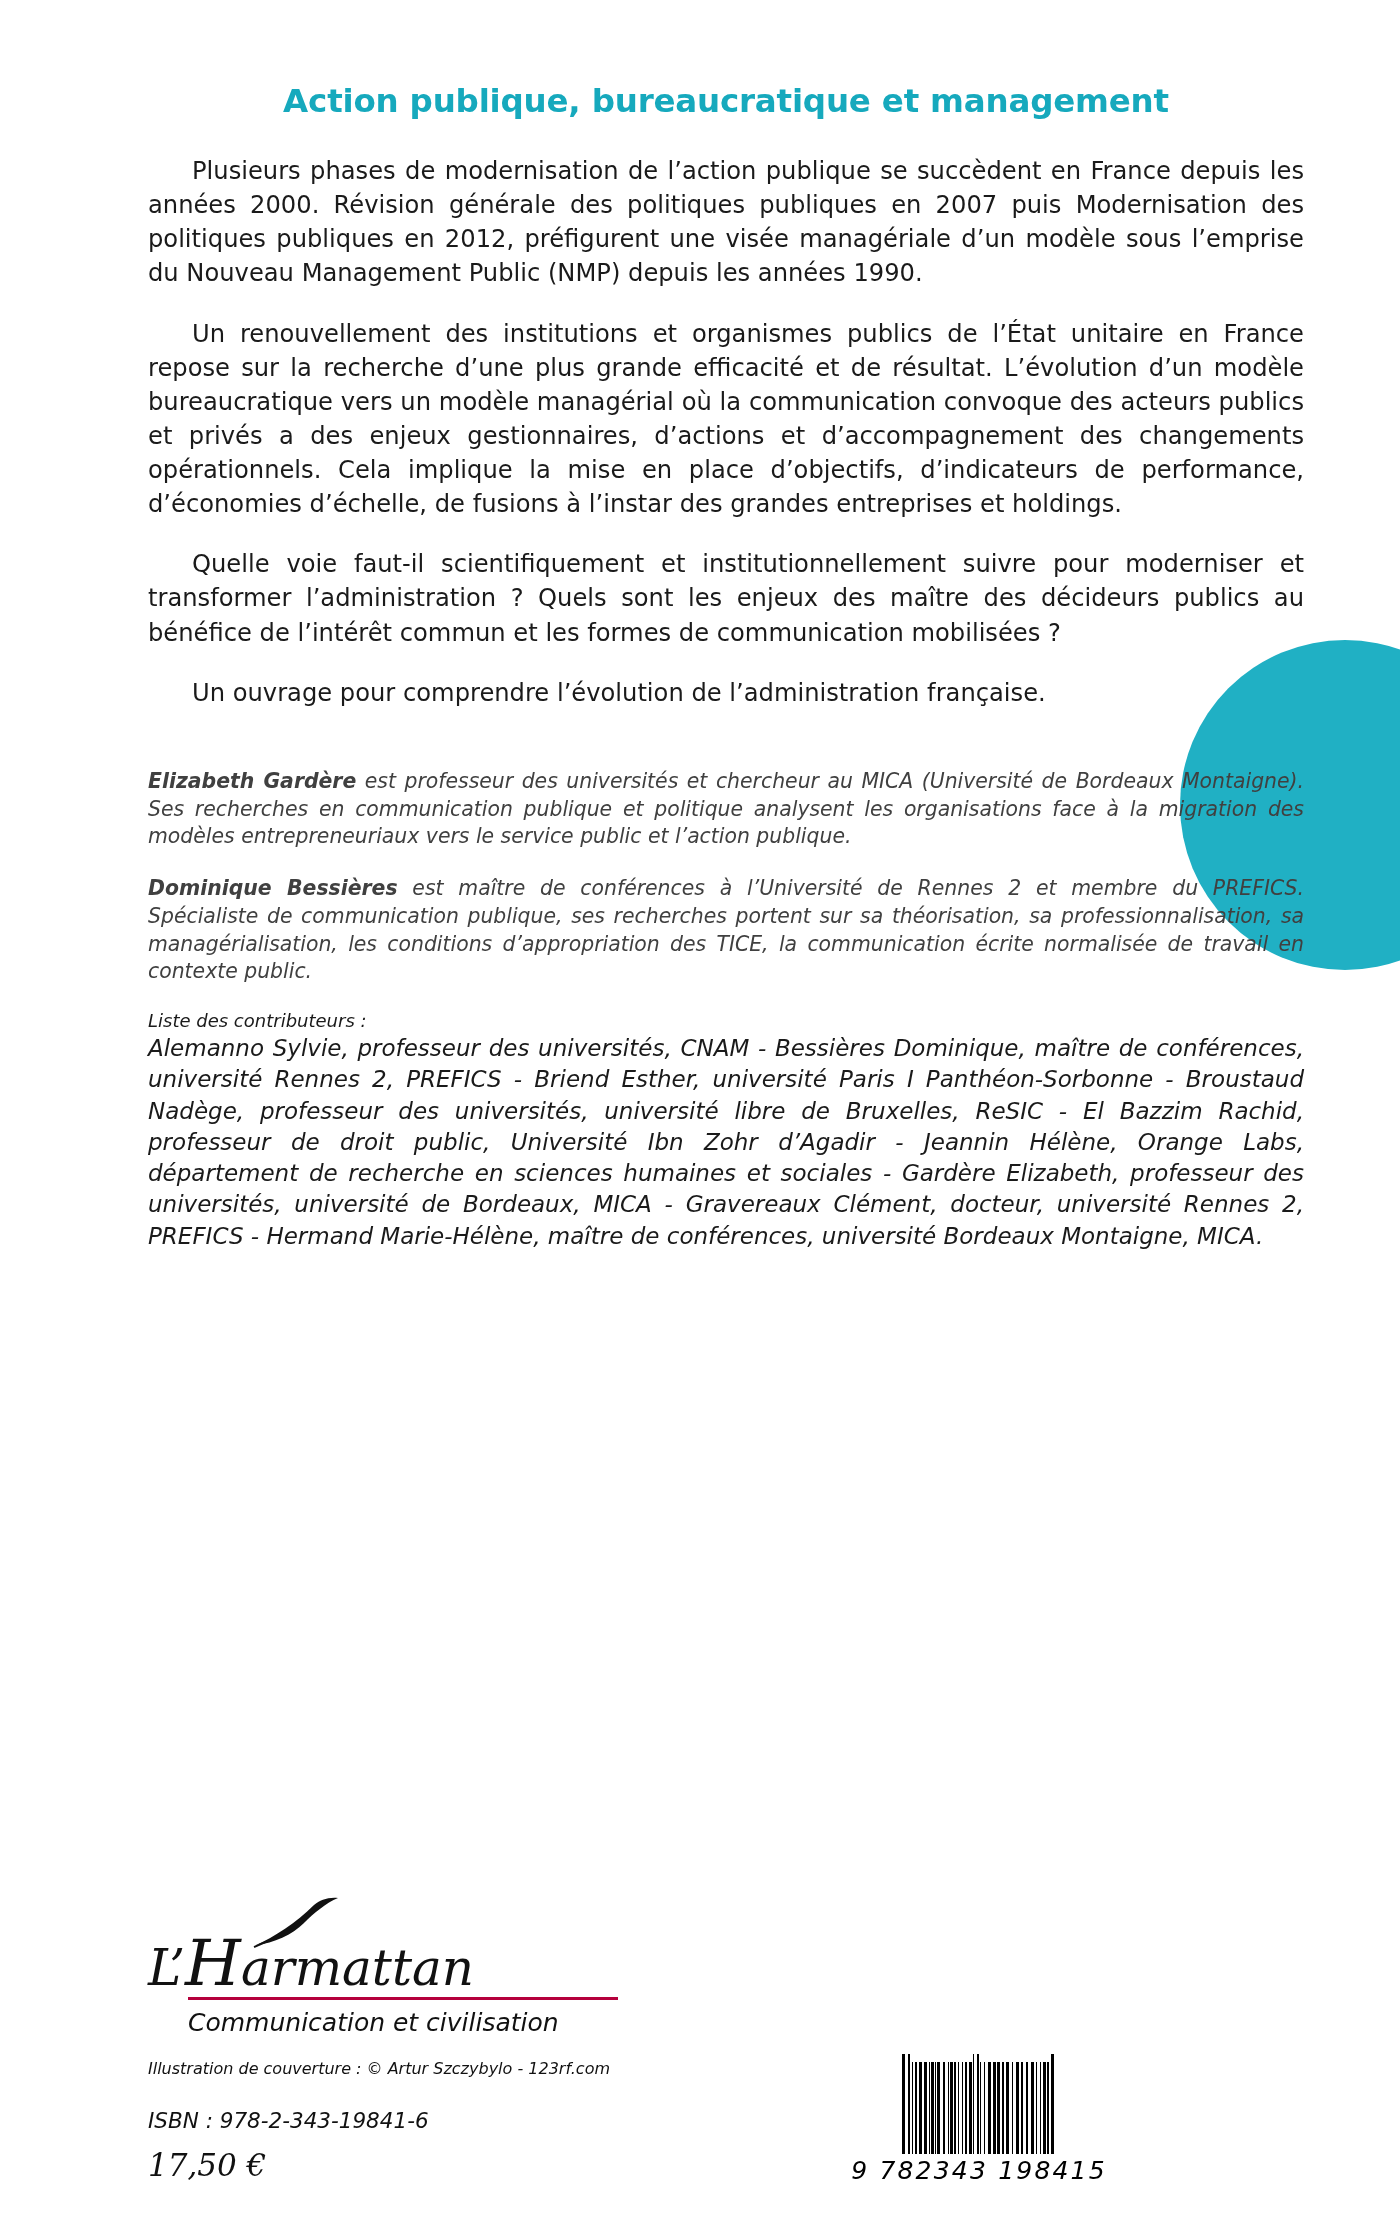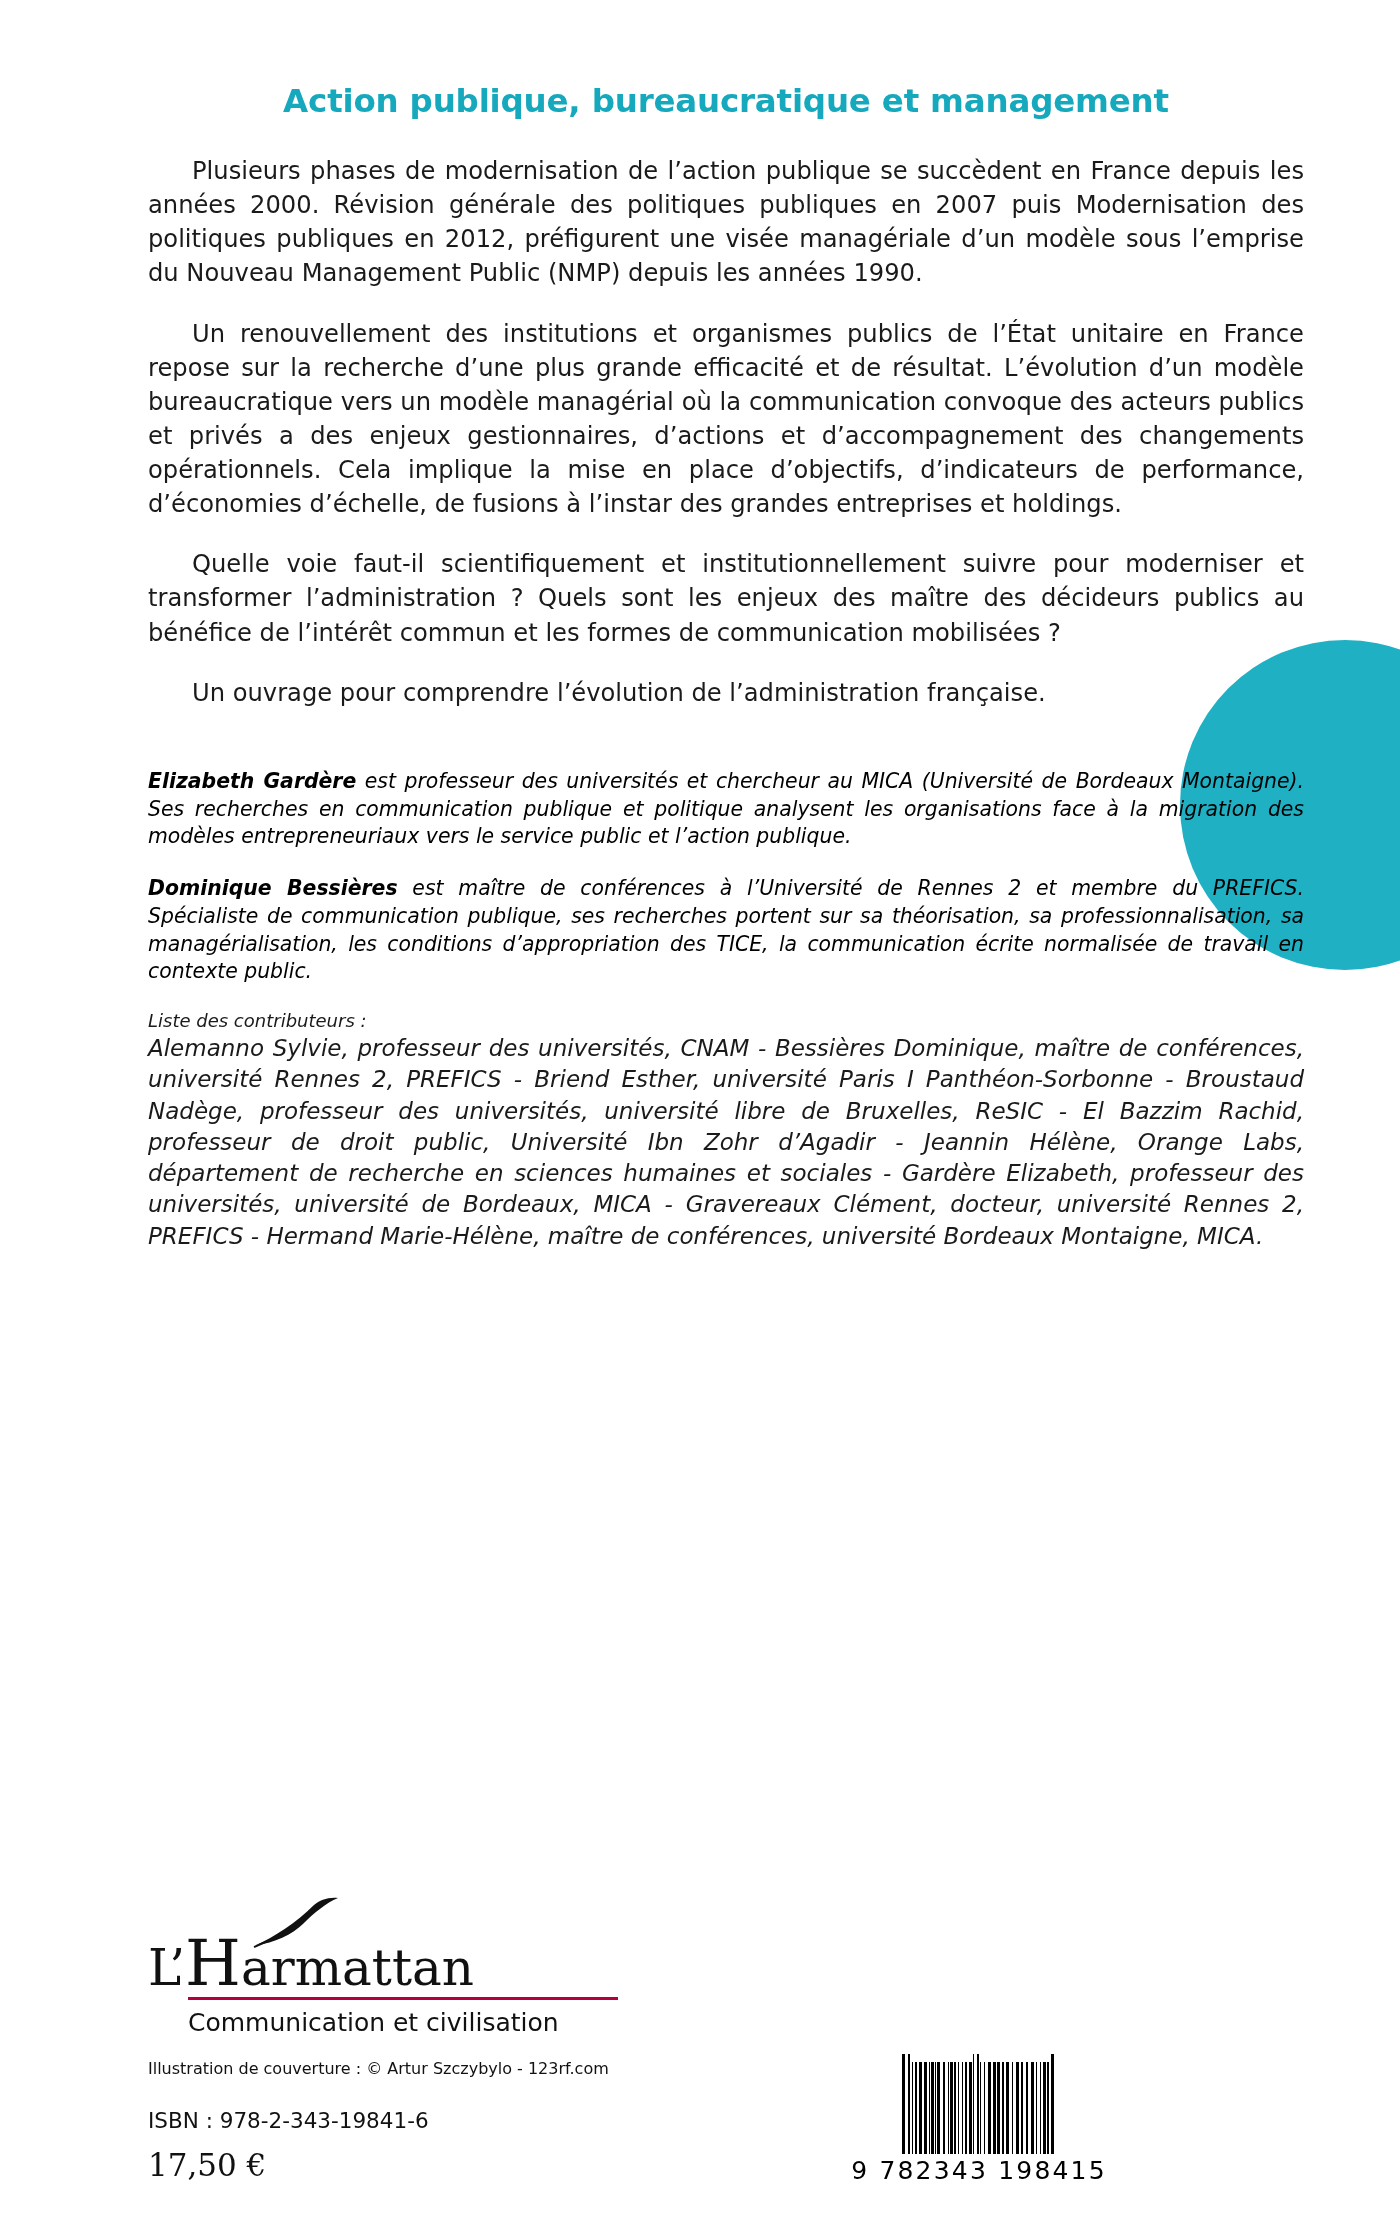--- a/index.html
+++ b/index.html
@@ -55,21 +55,21 @@
     font-family: "DejaVu Sans", sans-serif;
   }
   p.body.last { margin-bottom: 0; }
 
   .authors {
     margin-top: 58px;
   }
   p.author-bio {
     font-size: 20.4px;
     line-height: 1.36;
-    color: #000000;
+    color: #404040;
     font-style: italic;
     text-align: justify;
     margin: 0 0 24px 0;
   }
   p.author-bio b {
     font-style: italic;
     font-weight: bold;
   }
 
   .contrib-title {
@@ -89,20 +89,21 @@
 
   
   .footer {
     position: absolute;
     left: 0;
     bottom: 0;
     width: 1220px;
     padding: 0 96px 46px 148px;
     box-sizing: border-box;
     z-index: 3;
+    font-style: italic;
   }
 
   .logo-block {
     position: relative;
     margin-bottom: 6px;
   }
   .logo-text {
     font-family: "DejaVu Serif", serif;
     font-size: 50px;
     color: #111;

